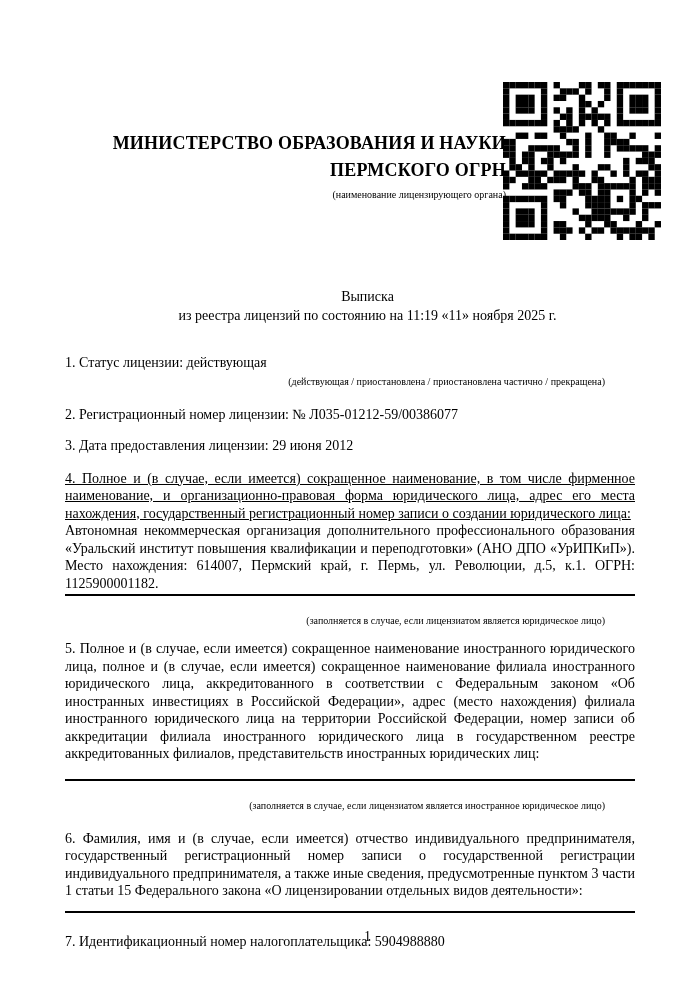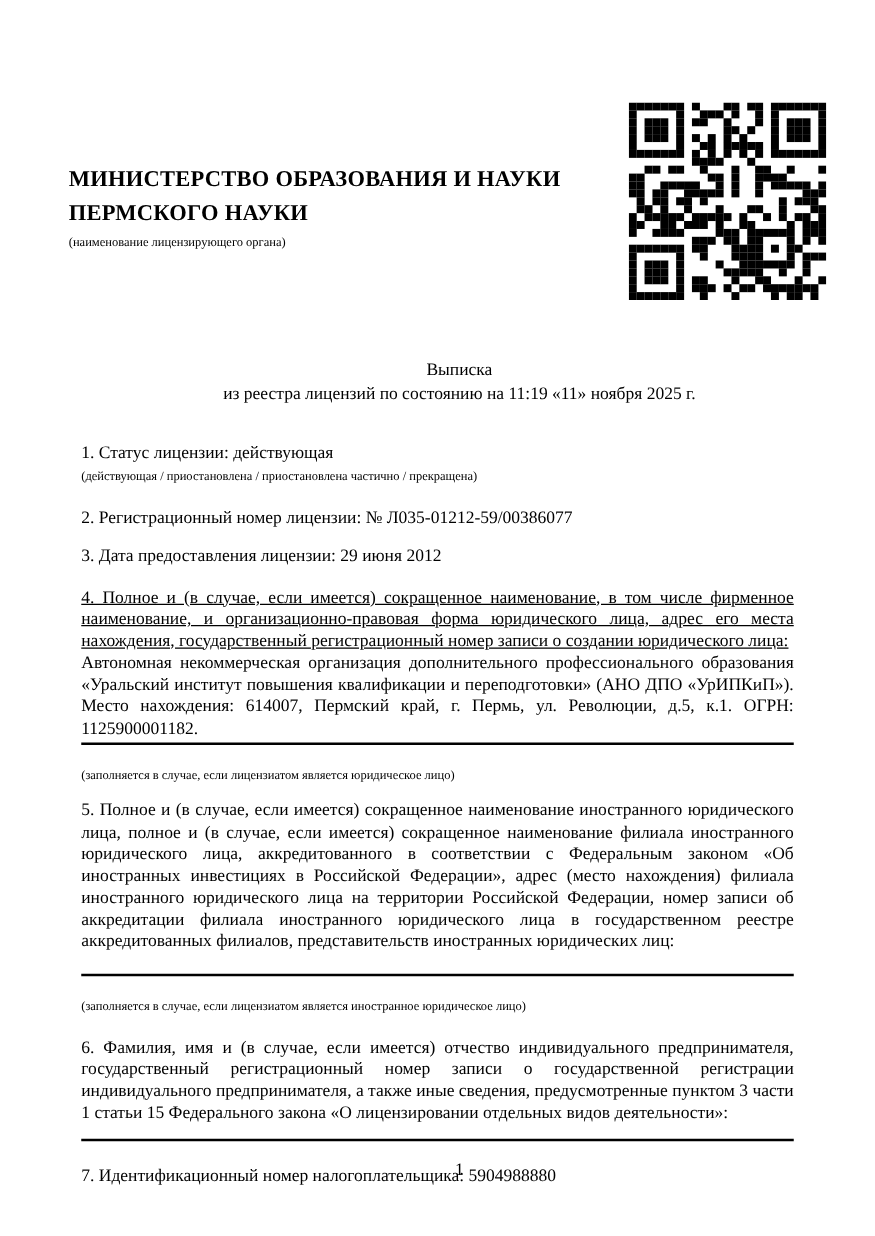--- a/index.html
+++ b/index.html
@@ -2,29 +2,29 @@
 <html lang="ru"><head>
 <meta charset="utf-8">
 <style>
   html,body{margin:0;padding:0;background:#ffffff;}
   .page{
     position:relative;width:700px;height:989px;background:#ffffff;color:#000;
     font-family:"Liberation Serif","DejaVu Serif",serif;overflow:hidden;
   }
   .abs{position:absolute;}
   
-  .header{left:55px;top:130px;width:425px;text-align:left;}
+  .header{left:81px;top:130px;width:425px;text-align:right;}
   .org{font-weight:bold;font-size:18px;line-height:27px;letter-spacing:.2px;}
   .org-cap{font-size:10px;line-height:13px;margin-top:4px;}
   
   .qr{left:503px;top:82px;width:158px;height:158px;}
   
   .content{left:65px;top:288px;width:570px;font-size:14px;line-height:17.5px;}
   .center-wide{width:605px;text-align:center;line-height:18.5px;}
-  .center-cap{width:540px;text-align:left;font-size:10px;line-height:14px;}
+  .center-cap{width:540px;text-align:right;font-size:10px;line-height:14px;}
   .title{margin-bottom:29px;}
   .cap-status{margin-top:3px;}
   .item-2{margin-top:17px;}
   .item-3{margin-top:14px;font-family:Liberation Serif, serif;}
   .item-4{margin-top:15px;text-decoration:underline;}
   .para{text-align:justify;}
   .rule{border-top:2px solid #000;height:0;width:570px;}
   .rule-1{margin-top:2px;}
   .rule-2{margin-top:16px;}
   .rule-3{margin-top:11px;}
@@ -34,21 +34,21 @@
   .item-7{margin-top:20px;}
   .footer{position:absolute;left:65px;top:928px;width:605px;text-align:center;font-size:14px;line-height:17.5px;}
 </style>
 </head>
 <body>
 
 <div class="page">
 
   <div class="abs header">
     <div class="org">МИНИСТЕРСТВО ОБРАЗОВАНИЯ И НАУКИ</div>
-    <div class="org">ПЕРМСКОГО НАУКИ</div>
+    <div class="org">ПЕРМСКОГО ОГРН</div>
     <div class="org-cap">(наименование лицензирующего органа)</div>
   </div>
 
   <div class="abs qr"><svg width="158" height="158" viewBox="0 0 158 158" fill="#000000">
         <rect x="0.00" y="0.00" width="6.37" height="6.37"></rect>
         <rect x="6.32" y="0.00" width="6.37" height="6.37"></rect>
         <rect x="12.64" y="0.00" width="6.37" height="6.37"></rect>
         <rect x="18.96" y="0.00" width="6.37" height="6.37"></rect>
         <rect x="25.28" y="0.00" width="6.37" height="6.37"></rect>
         <rect x="31.60" y="0.00" width="6.37" height="6.37"></rect>

